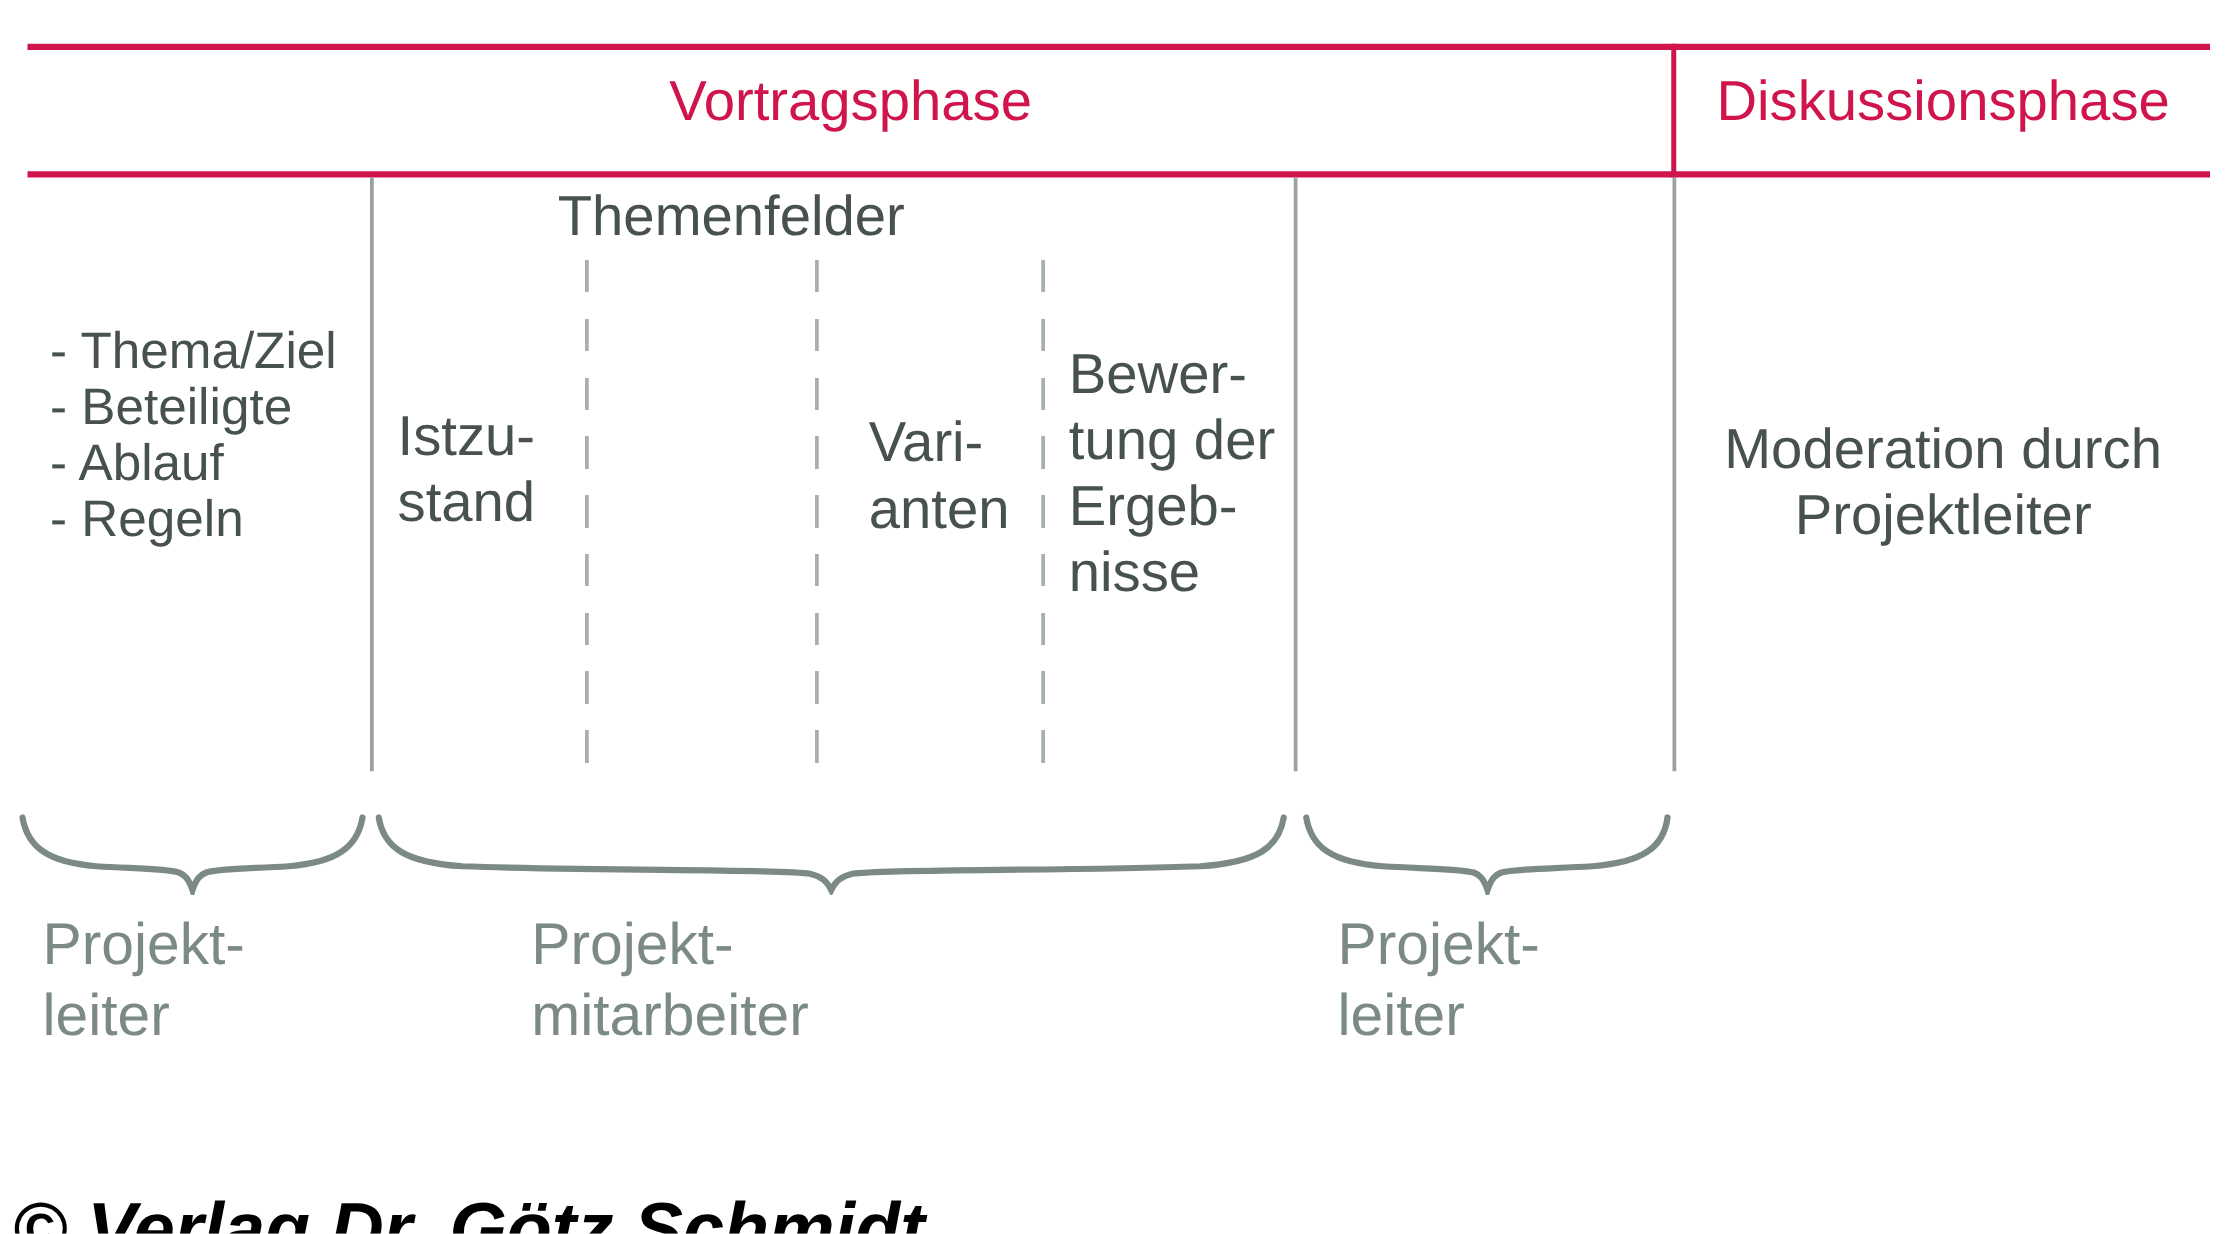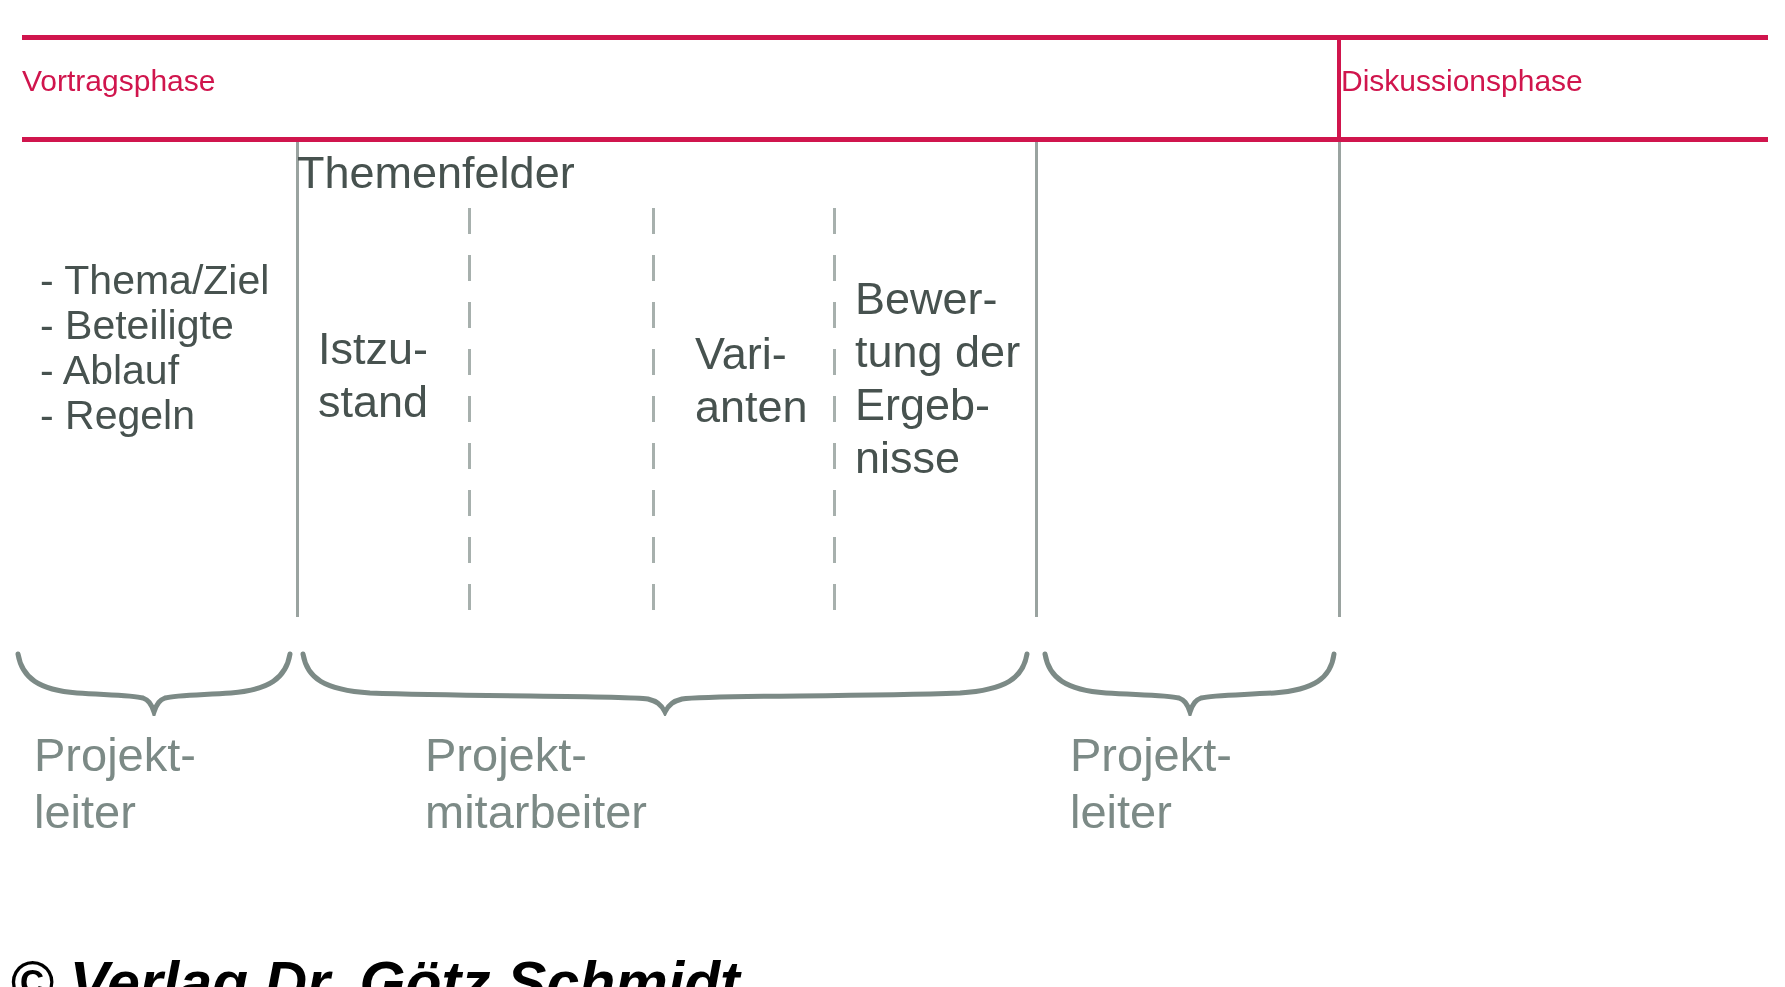--- a/index.html
+++ b/index.html
@@ -14,40 +14,40 @@
   html,body{margin:0;padding:0;background:#ffffff;}
   .stage{
     position:relative;width:1785px;height:987px;background:#fff;overflow:hidden;
     font-family:"Liberation Sans","DejaVu Sans",sans-serif;color:var(--text-dark);
   }
   .hline{position:absolute;background:var(--accent-red);height:5px;left:22px;width:1746px;}
   .hline.top{top:35px;}
   .hline.bottom{top:137px;}
   .red-vline{position:absolute;background:var(--accent-red);width:4px;left:1337px;top:35px;height:107px;}
   .phase-label{
-    position:absolute;top:56px;font-size:30px;line-height:50px;color:var(--accent-red);
-    text-align:left;white-space:nowrap;
+    position:absolute;top:56px;font-size:45px;line-height:50px;color:var(--accent-red);
+    text-align:center;white-space:nowrap;
   }
   .phase-label.vortrag{left:22px;width:1317px;}
   .phase-label.diskussion{left:1341px;width:427px;}
 
   .vline{position:absolute;width:3px;top:142px;height:475px;background:var(--line-gray);}
   .vline.a{left:296px;}
   .vline.b{left:1035px;}
   .vline.c{left:1338px;}
   .vdash{
     position:absolute;width:3px;top:208px;height:407px;
     background:repeating-linear-gradient(to bottom,var(--dash-gray) 0 26px,transparent 26px 47px);
   }
   .vdash.d1{left:468px;}
   .vdash.d2{left:652px;}
   .vdash.d3{left:833px;}
 
   .themenfelder{
-    position:absolute;left:297px;top:148px;width:576px;text-align:left;
+    position:absolute;left:297px;top:148px;width:576px;text-align:center;
     font-size:45px;line-height:50px;white-space:nowrap;
   }
 
   .colblock{position:absolute;font-size:45px;line-height:53px;white-space:nowrap;}
   .einfuehrung{left:40px;top:250px;font-size:45px;line-height:50px;}
   .einfuehrung .bullets{font-size:41px;line-height:45px;margin-top:8px;}
   .istzustand{left:318px;top:322px;}
   .probleme{left:492px;top:290px;}
   .varianten{left:675px;top:327px;margin-left:20px;}
   .bewertung{left:855px;top:272px;}
@@ -110,20 +110,24 @@
   <div class="colblock varianten">
       <div>Vari-</div>
       <div>anten</div>
     </div>
   <div class="colblock bewertung">
       <div>Bewer-</div>
       <div>tung der</div>
       <div>Ergeb-</div>
       <div>nisse</div>
     </div>
+  <div class="colblock moderation">
+      <div>Moderation durch</div>
+      <div>Projektleiter</div>
+    </div>
 
   <div class="brace b1">
     <svg viewBox="0 0 278 68" preserveAspectRatio="none">
       <path d="M 3,6 C 7,30 24,42 62,45 C 95,47 118,47 128,50 C 133,52 136,55 139,64 C 142,55 145,52 150,50 C 160,47 183,47 216,45 C 254,42 271,30 275,6"></path>
     </svg>
   </div>
   <div class="brace b2">
     <svg viewBox="0 0 731 68" preserveAspectRatio="none">
       <path d="M 3,6 C 7,30 24,42 70,45 C 180,49 320,47 348,51 C 356,53 361,56 365,64 C 369,56 374,53 382,51 C 410,47 550,49 660,45 C 706,42 723,30 727,6"></path>
     </svg>

